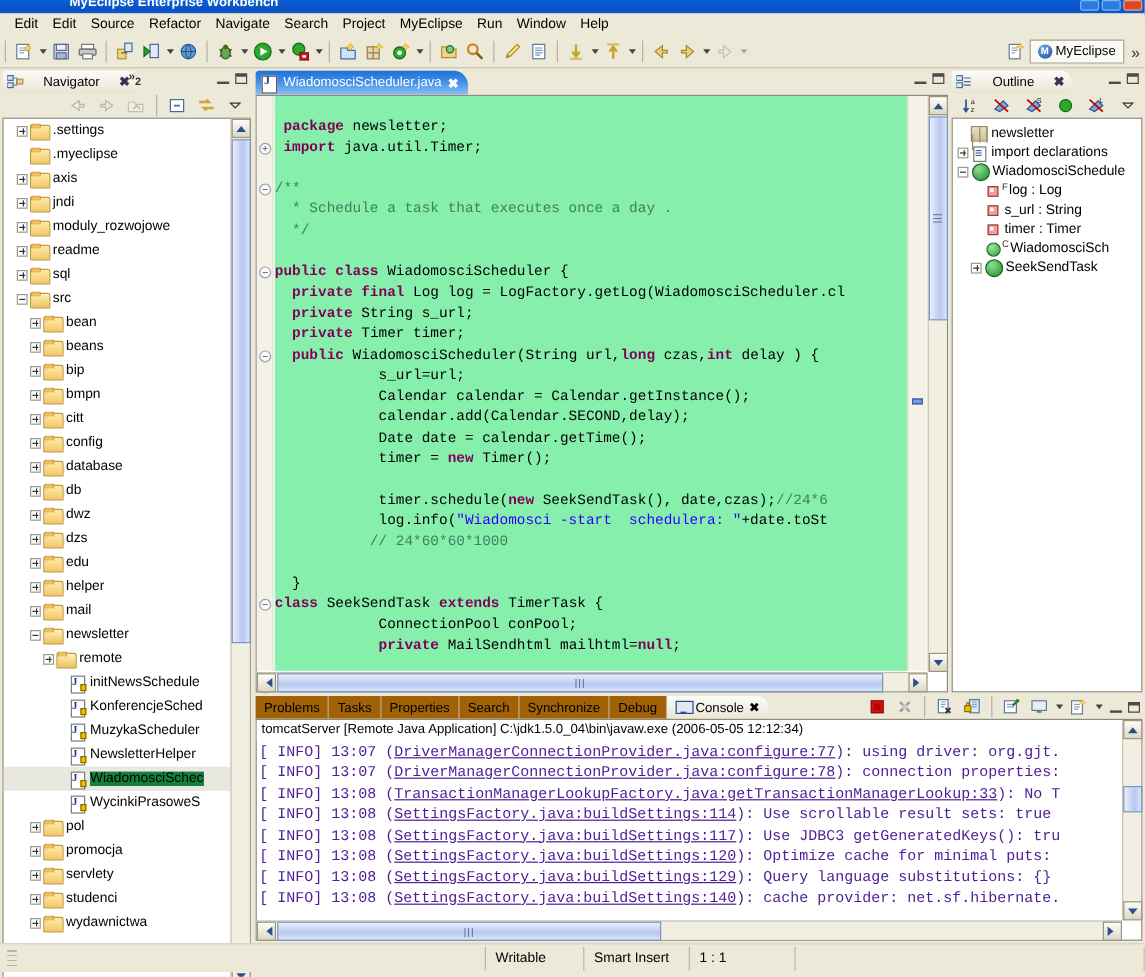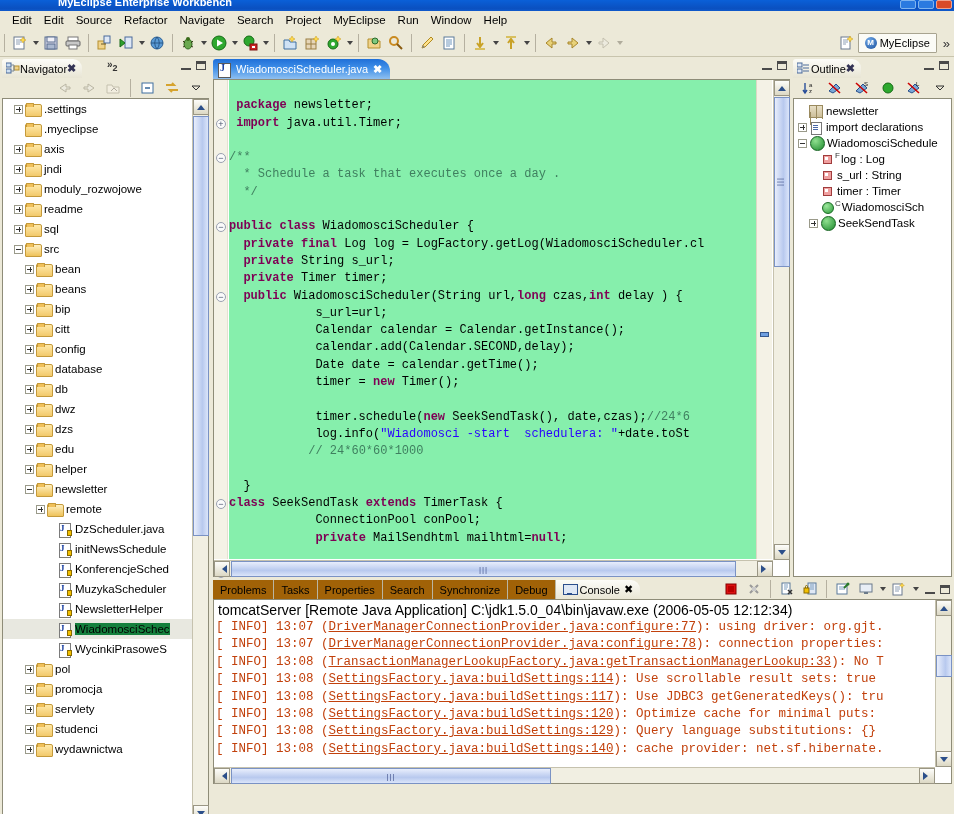--- a/index.html
+++ b/index.html
@@ -69,21 +69,21 @@
   .chev{ font-size:13px; color:#333; margin-left:6px; }
 
   
   .workbench{ position:absolute; left:0; top:57px; width:954px; height:729px; }
 
   
   .panel{ position:absolute; background:#ece9d8; }
   .vtabrow{ height:19px; position:relative; }
   .vtab{
     position:absolute; left:0; top:0; height:19px; display:flex; align-items:center;
-    padding:0 6px 0 4px; gap:0;
+    padding:0 6px 0 4px; gap:16px;
     background:linear-gradient(#fcfcf8,#e8e5d4);
     border-top-left-radius:3px; border-top-right-radius:9px;
     font-size:11px; white-space:nowrap;
   }
   .vtab .closeX{ font-family:"Liberation Serif",serif; font-weight:bold; font-size:11px; color:#335; }
   .vtab-extra{
     position:absolute; height:19px; display:flex; align-items:flex-start;
     font-size:10px; color:#333; font-weight:bold;
   }
   .vctl{ position:absolute; right:3px; top:2px; display:flex; gap:5px; }
@@ -253,25 +253,25 @@
     border-top-right-radius:9px; gap:4px;
     border-right:none;
   }
   .mon-icon{ width:13px; height:11px; position:relative; }
   .mon-icon::before{ content:""; position:absolute; left:0; top:0; width:13px; height:9px;
     background:#dfe8f5; border:1.5px solid #2b4e8c; }
   .mon-icon::after{ content:""; position:absolute; left:4px; bottom:0; width:5px; height:2px;
     background:#2b4e8c; }
   #cs-body{ position:absolute; left:0; top:20px; width:739px; height:185px;
             background:#fff; border:1px solid #8e8c78; }
-  .cs-head{ height:17px; font-size:14px; padding:2px 0 0 4px; color:#000;
+  .cs-head{ height:17px; font-size:11px; padding:2px 0 0 4px; color:#000;
             white-space:nowrap; font-family:"Liberation Sans",sans-serif; background:#fff; }
   .cs-lines{ position:absolute; left:2px; top:19px; right:18px; bottom:18px;
              overflow:hidden; font-family:"Liberation Mono","DejaVu Sans Mono",monospace;
-             font-size:12.5px; line-height:17.4px; white-space:pre; color:#c2410c; }
+             font-size:12.5px; line-height:17.4px; white-space:pre; color:#4c1d95; }
   .cs-lines .lnk{ text-decoration:underline; }
 
   
   .statusbar{
     position:absolute; left:0; top:786px; width:954px; height:24px;
     background:#ece9d8; display:flex; align-items:center;
     border-top:1px solid #d6d2bf;
   }
   .st-cell{ height:20px; display:flex; align-items:center; padding:0 8px;
             font-size:11.5px; border-left:1px solid #b9b5a2; white-space:nowrap; }
@@ -613,20 +613,27 @@
               <span class="dots"></span>
               <span class="plus p"></span>
               <span class="folder"></span>
               <span class="tlabel">bip</span>
             </div>
             <div class="trow">
               <span class="dots"></span>
               <span class="dots"></span>
               <span class="plus p"></span>
               <span class="folder"></span>
+              <span class="tlabel">bmpn</span>
+            </div>
+            <div class="trow">
+              <span class="dots"></span>
+              <span class="dots"></span>
+              <span class="plus p"></span>
+              <span class="folder"></span>
               <span class="tlabel">citt</span>
             </div>
             <div class="trow">
               <span class="dots"></span>
               <span class="dots"></span>
               <span class="plus p"></span>
               <span class="folder"></span>
               <span class="tlabel">config</span>
             </div>
             <div class="trow">
@@ -663,46 +670,42 @@
               <span class="plus p"></span>
               <span class="folder"></span>
               <span class="tlabel">edu</span>
             </div>
             <div class="trow">
               <span class="dots"></span>
               <span class="dots"></span>
               <span class="plus p"></span>
               <span class="folder"></span>
               <span class="tlabel">helper</span>
+            </div>
+            <div class="trow">
+              <span class="dots"></span>
+              <span class="dots"></span>
+              <span class="plus p"></span>
+              <span class="folder"></span>
+              <span class="tlabel">mail</span>
             </div>
             <div class="trow">
               <span class="dots"></span>
               <span class="dots"></span>
               <span class="plus"></span>
               <span class="folder open"></span>
               <span class="tlabel">newsletter</span>
             </div>
             <div class="trow">
               <span class="dots"></span>
               <span class="dots"></span>
               <span class="dots"></span>
               <span class="plus p"></span>
               <span class="folder open"></span>
               <span class="tlabel">remote</span>
-            </div>
-            <div class="trow">
-              <span class="dots"></span>
-              <span class="dots"></span>
-              <span class="dots"></span>
-              <span class="dots"></span>
-              <span class="nodash"></span>
-              <span class="jfile">
-                <span class="lock"></span>
-              </span>
-              <span class="tlabel">DzScheduler.java</span>
             </div>
             <div class="trow">
               <span class="dots"></span>
               <span class="dots"></span>
               <span class="dots"></span>
               <span class="dots"></span>
               <span class="nodash"></span>
               <span class="jfile">
                 <span class="lock"></span>
               </span>
@@ -1075,14 +1078,22 @@
             </div>
           <div class="arw r">
               <i></i>
             </div>
         </div>
       </div>
     </div>
 
   </div>
 
+  <div class="statusbar">
+    <div class="st-grip"></div>
+    <div style="width:390px;"></div>
+    <div class="st-cell" style="width:82px;">Writable</div>
+    <div class="st-cell" style="width:88px;">Smart Insert</div>
+    <div class="st-cell" style="width:88px;">1 : 1</div>
+    <div class="st-cell" style="flex:1;border-right:1px solid #b9b5a2;"></div>
+  </div>
 
 </div>
 
 </body></html>

